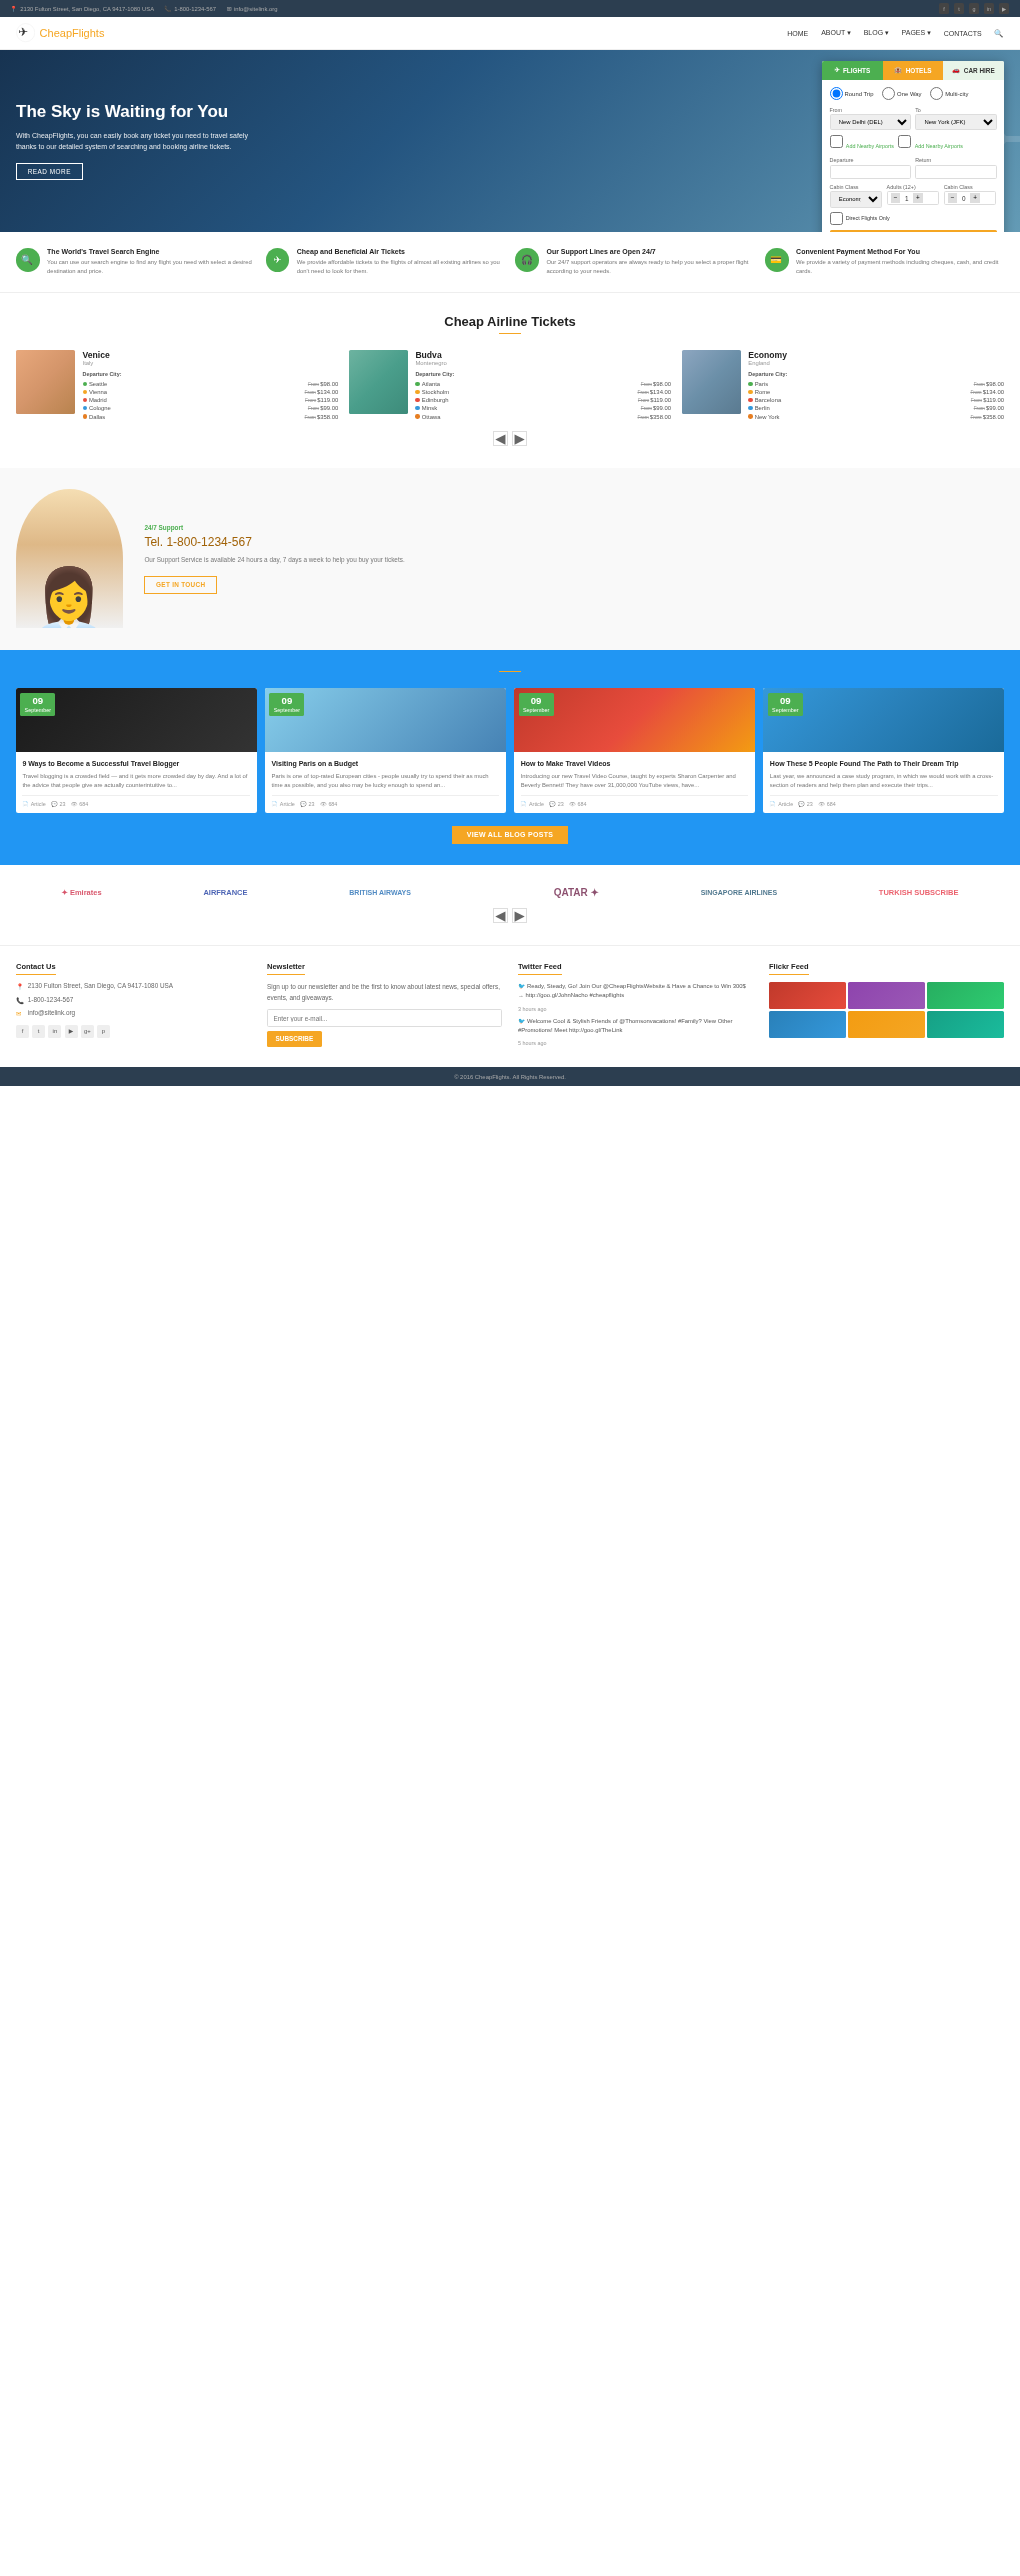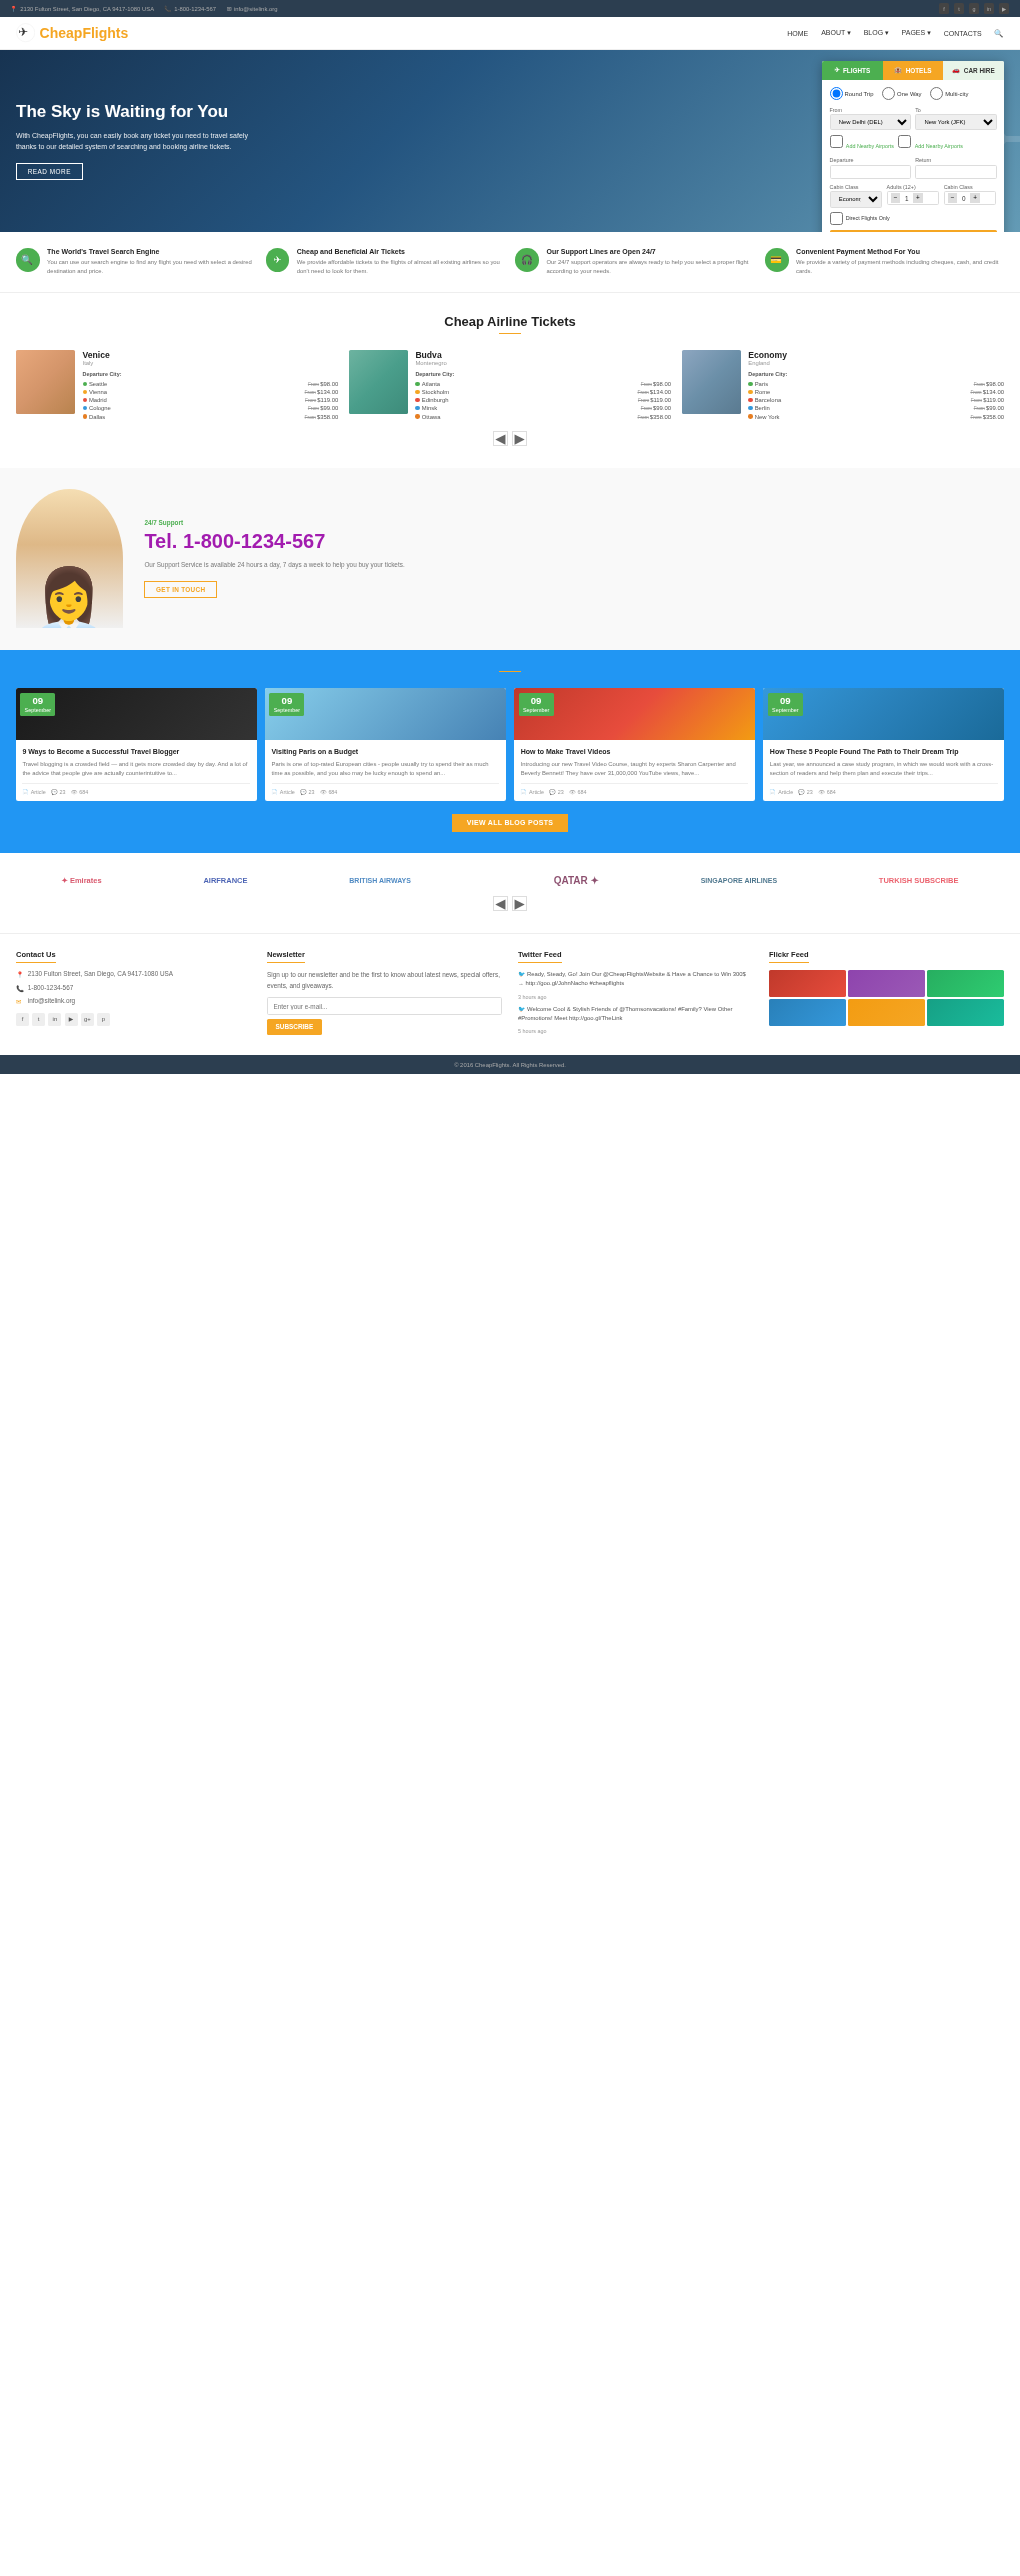--- a/index.html
+++ b/index.html
@@ -9,21 +9,21 @@
     .top-bar { background: #2c3e50; color: #aaa; font-size: 5.9px; padding: 3.2px 10.7px; display: flex; justify-content: space-between; align-items: center; }
     .top-bar-left { display: flex; gap: 10.7px; }
     .top-bar-left span { display: flex; align-items: center; gap: 2.1px; }
     .top-bar-right { display: flex; gap: 4.3px; }
     .top-bar-right a { color: #aaa; text-decoration: none; width: 10.7px; height: 10.7px; background: #444; display: inline-flex; align-items: center; justify-content: center; border-radius: 1.6px; font-size: 5.4px; }
 
     
     .header { background: #fff; padding: 6.4px 16px; display: flex; justify-content: space-between; align-items: center; border-bottom: 0.5px solid #eee; }
     .logo { display: flex; align-items: center; gap: 4.3px; }
     .logo-icon { width: 19.3px; height: 19.3px; }
-    .logo-text { font-size: 14px; font-weight: bold; }
+    .logo-text { font-size: 11px; font-weight: normal; }
     .logo-text span { color: #f5a623; }
     .nav { display: flex; gap: 13px; align-items: center; }
     .nav a { text-decoration: none; color: #333; font-size: 7px; font-weight: 500; }
     .nav-search { cursor: pointer; color: #333; }
 
     
     .hero { position: relative; background: linear-gradient(rgba(0,0,0,0.4), rgba(0,0,0,0.4)), #1a3a5c; min-height: 182px; display: flex; align-items: center; overflow: hidden; }
     .hero-bg { position: absolute; inset: 0; background: linear-gradient(135deg, #1a3a5c 0%, #2d6a9f 40%, #87ceeb 100%); opacity: 0.7; }
     .hero-content { position: relative; z-index: 2; padding: 27px 16px; color: #fff; max-width: 268px; }
     .hero-title { font-size: 17px; font-weight: bold; margin-bottom: 7.5px; line-height: 1.2; }
@@ -89,31 +89,31 @@
 
     .slider-controls { display: flex; justify-content: center; gap: 4.3px; margin-top: 8.6px; }
     .slider-btn { width: 15px; height: 15px; border: 0.5px solid #ddd; background: #fff; cursor: pointer; display: flex; align-items: center; justify-content: center; color: #666; }
 
     
     .support { background: #f9f9f9; padding: 21.4px 16px; display: flex; align-items: center; gap: 21.4px; position: relative; overflow: hidden; }
     .support-person { width: 107px; flex-shrink: 0; }
     .support-person-img { width: 107px; height: 139px; background: linear-gradient(180deg, #f0d0a0 0%, #d4a870 50%, #fff 100%); border-radius: 50% 50% 0 0; position: relative; overflow: hidden; }
     .support-content { flex: 1; }
     .support-label { color: #4caf50; font-size: 6.4px; font-weight: bold; margin-bottom: 4.3px; }
-    .support-phone { font-size: 20px; font-weight: bold; color: #a21caf; margin-bottom: 6.4px; }
+    .support-phone { font-size: 12px; font-weight: normal; color: #a16207; margin-bottom: 6.4px; }
     .support-desc { font-size: 6.4px; color: #777; line-height: 1.6; margin-bottom: 10.7px; }
     .support-btn { background: transparent; border: 1.1px solid #f5a623; color: #f5a623; padding: 4.3px 10.7px; font-size: 6.4px; cursor: pointer; font-weight: bold; letter-spacing: 0.3px; }
 
     
     .blog-section { background: #2196f3; padding: 21.4px 16px; }
     .blog-section .section-title { color: #fff; }
     .blog-section .section-divider { background: #f5a623; }
     .blog-cards { display: flex; gap: 8.6px; margin-bottom: 13px; }
     .blog-card { flex: 1; background: #fff; border-radius: 2.1px; overflow: hidden; }
-    .blog-card-img { height: 52px; position: relative; }
+    .blog-card-img { height: 64px; position: relative; }
     .blog-img-1 { background: linear-gradient(135deg, #1a1a1a 0%, #333 100%); }
     .blog-img-2 { background: linear-gradient(135deg, #87ceeb 0%, #4682b4 100%); }
     .blog-img-3 { background: linear-gradient(135deg, #c0392b 0%, #e74c3c 50%, #f39c12 100%); }
     .blog-img-4 { background: linear-gradient(135deg, #3498db 0%, #2980b9 50%, #1a6a99 100%); }
     .blog-date { position: absolute; top: 4.3px; left: 4.3px; background: #4caf50; color: #fff; padding: 2.1px 4.3px; font-size: 5.4px; text-align: center; line-height: 1.3; border-radius: 1.6px; }
     .blog-date .day { font-size: 9.6px; font-weight: bold; display: block; }
     .blog-card-body { padding: 6.4px; }
     .blog-card-title { font-size: 7px; font-weight: bold; color: #222; margin-bottom: 4.3px; line-height: 1.3; }
     .blog-card-desc { font-size: 5.9px; color: #777; line-height: 1.5; margin-bottom: 5.4px; }
     .blog-meta { display: flex; align-items: center; gap: 5.4px; font-size: 5.4px; color: #999; border-top: 0.5px solid #eee; padding-top: 4.3px; }

